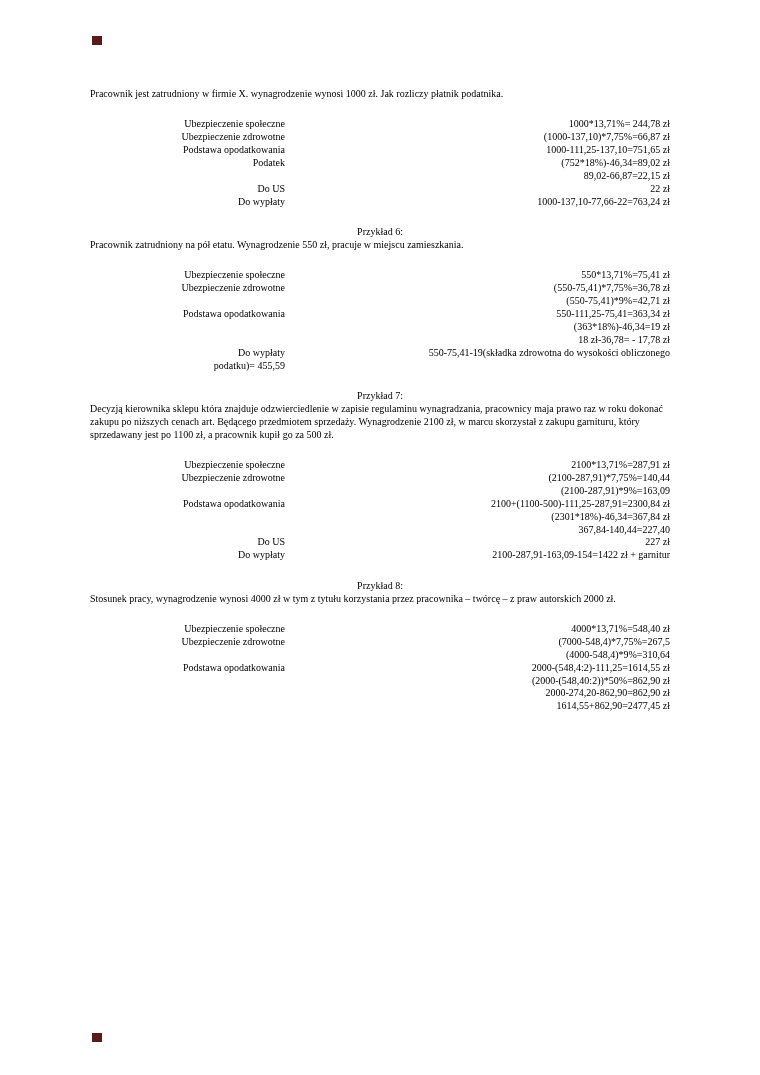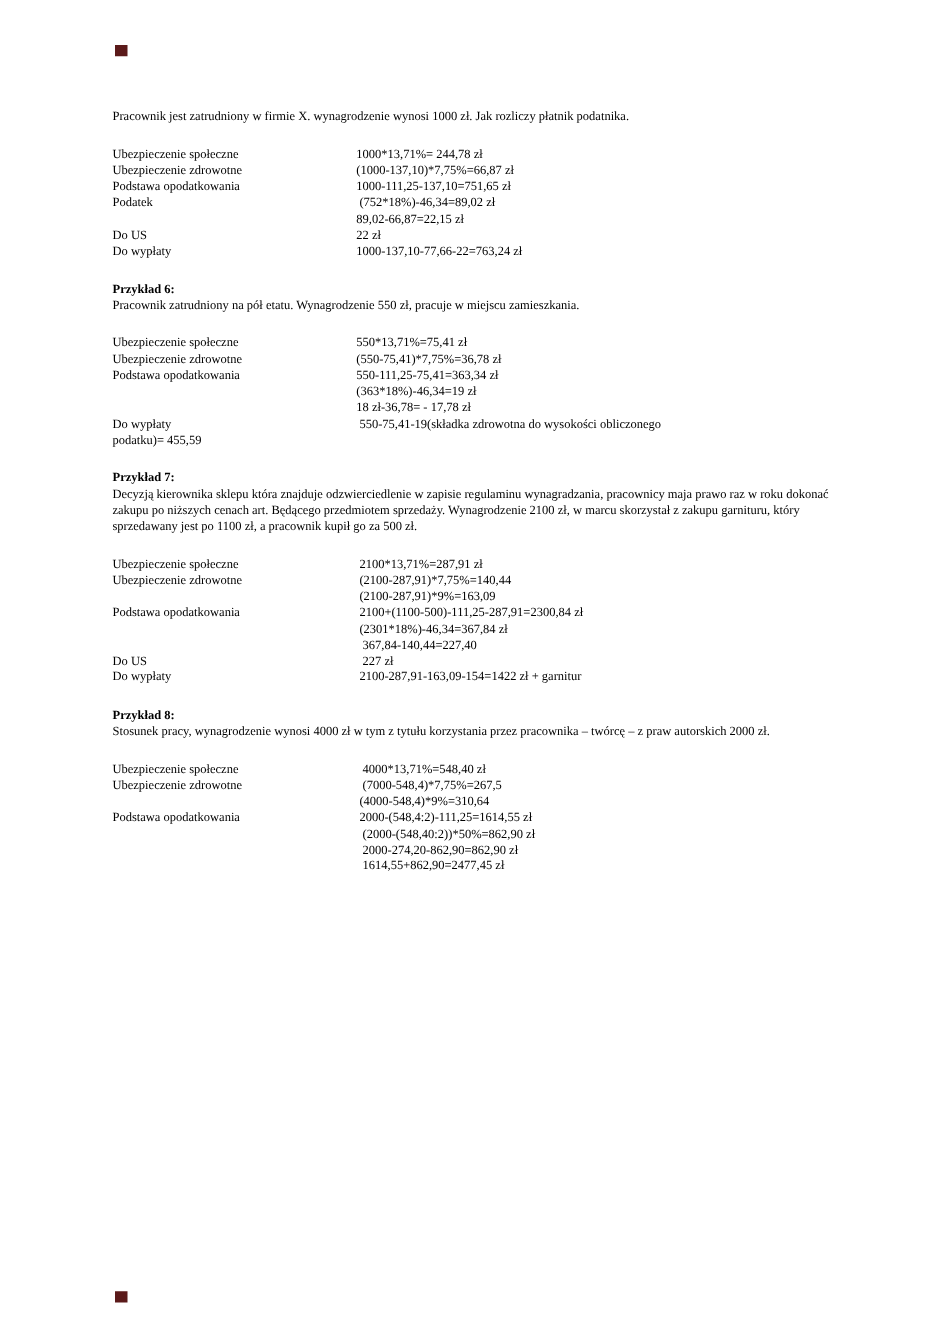--- a/index.html
+++ b/index.html
@@ -9,23 +9,23 @@
     min-height: 1075px;
     background: #ffffff;
     box-sizing: border-box;
     padding: 88px 90px 40px 90px;
     font-family: "Liberation Serif", "DejaVu Serif", serif;
     font-size: 10px;
     line-height: 1.29;
     color: #000000;
   }
   .section { margin-bottom: 17.5px; }
-  .heading { font-weight: bold; }
+  .heading { font-weight: normal; text-align: center; }
   .para { white-space: normal; }
-  .calc-table { margin-top: 17.5px; }
+  .calc-table { margin-top: 17.5px; text-align: right; }
   .row { display: flex; }
   .label {
     flex: 0 0 195px;
     width: 195px;
     white-space: pre-wrap;
   }
   .value {
     flex: 1;
     white-space: pre-wrap;
   }
@@ -87,20 +87,21 @@
         <div class="row">
           <span class="label">Ubezpieczenie społeczne</span>
           <span class="value">550*13,71%=75,41 zł</span>
         </div>
         <div class="row">
           <span class="label">Ubezpieczenie zdrowotne</span>
           <span class="value">(550-75,41)*7,75%=36,78 zł</span>
         </div>
         <div class="row">
           <span class="label"></span>
+          <span class="value">(550-75,41)*9%=42,71 zł</span>
         </div>
         <div class="row">
           <span class="label">Podstawa opodatkowania</span>
           <span class="value">550-111,25-75,41=363,34 zł</span>
         </div>
         <div class="row">
           <span class="label"></span>
           <span class="value">(363*18%)-46,34=19 zł</span>
         </div>
         <div class="row">

